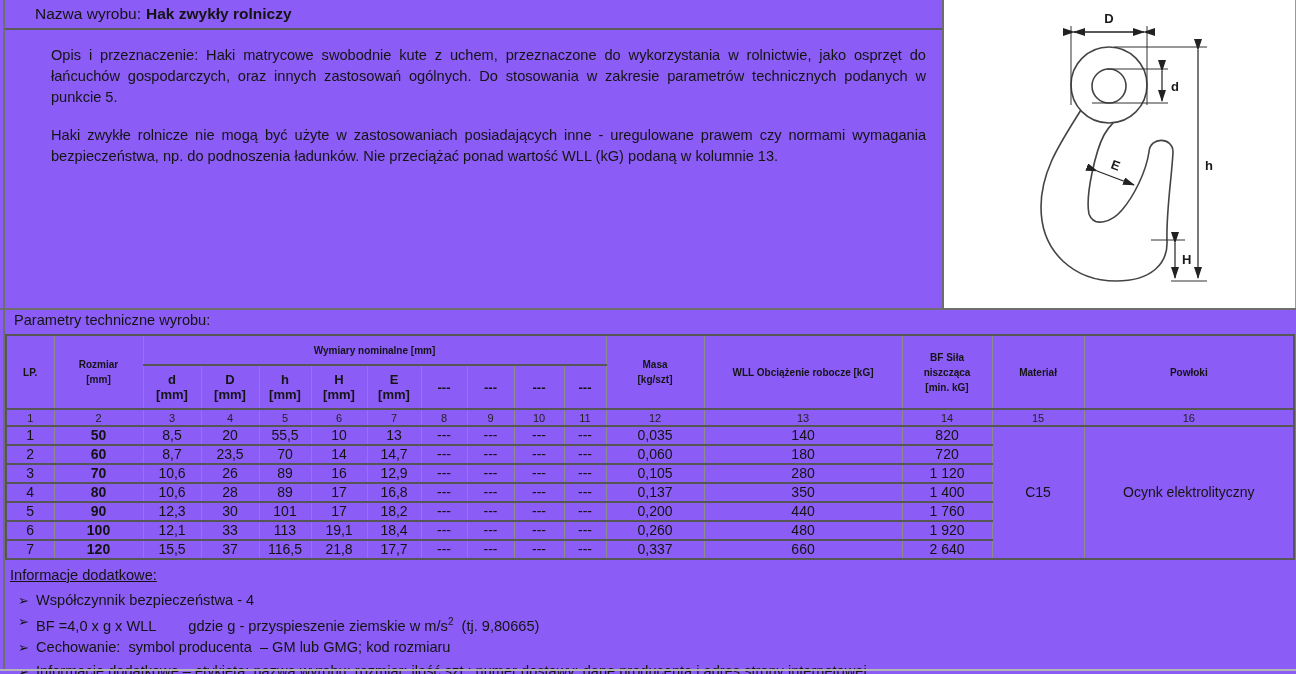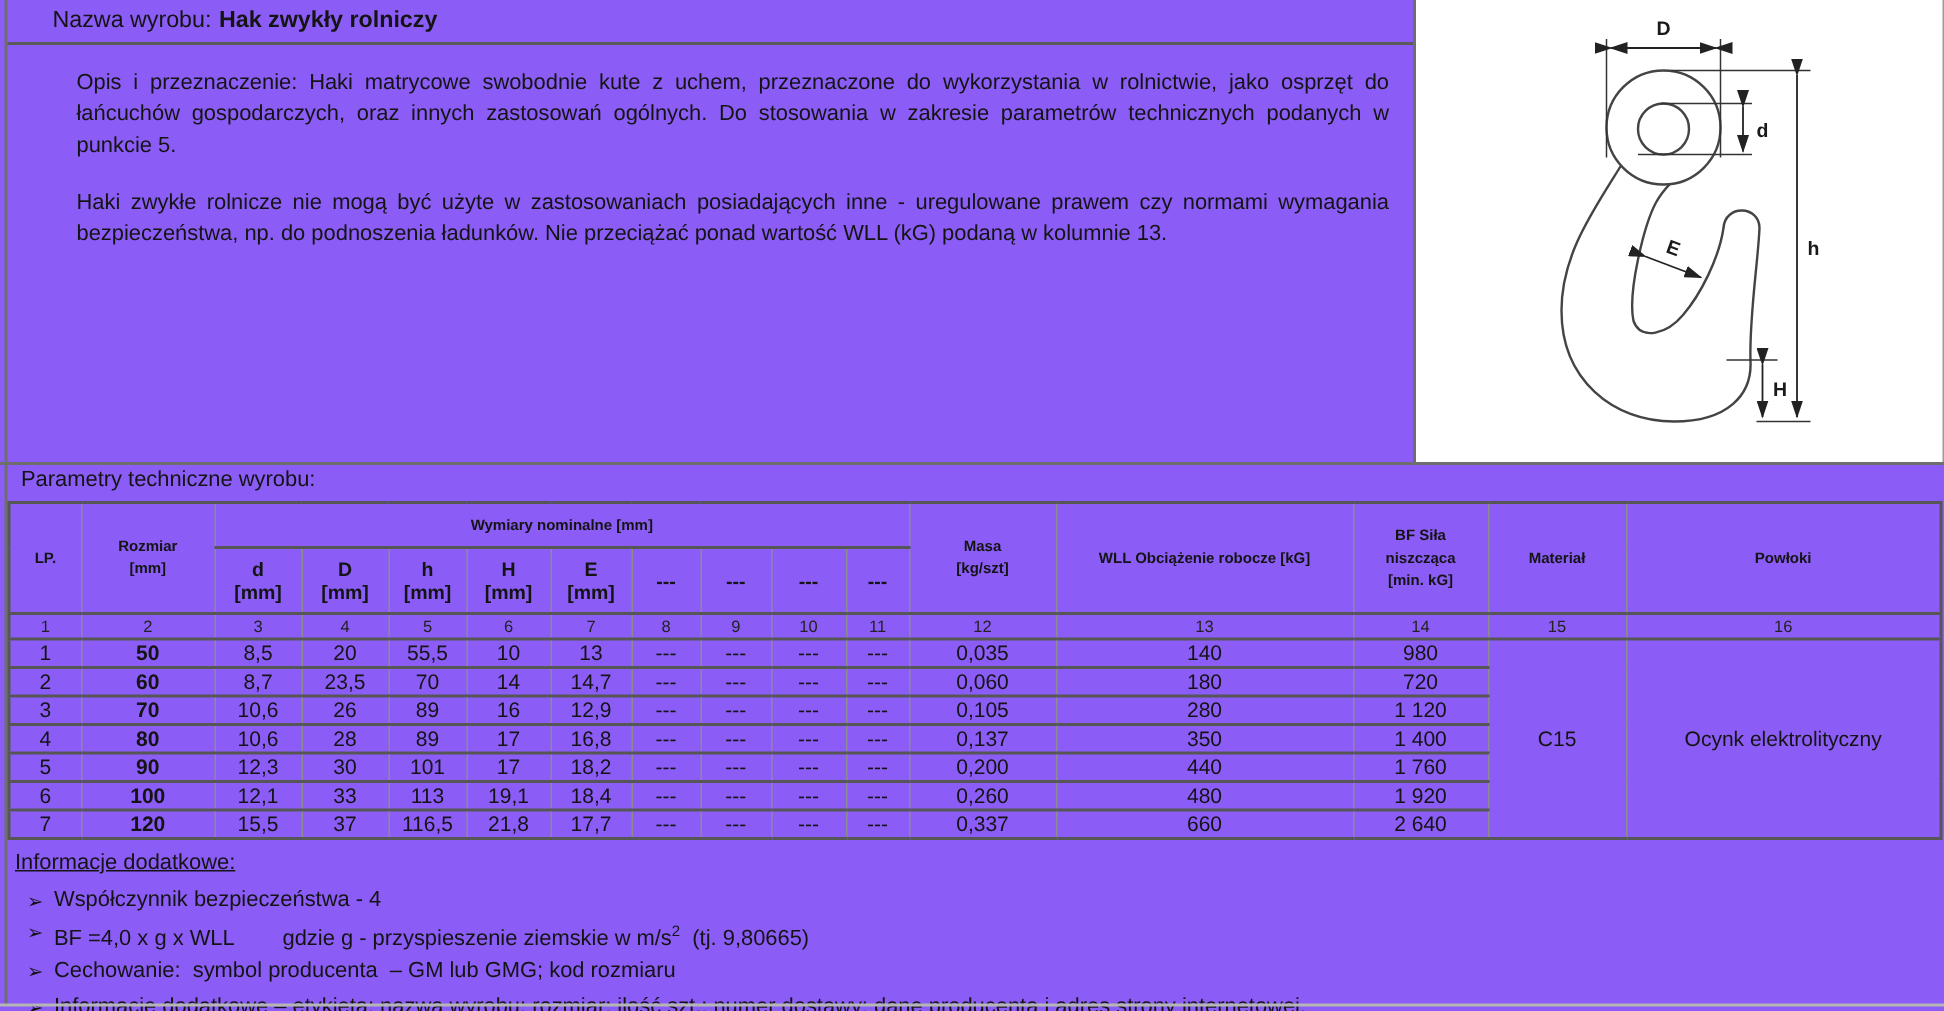--- a/index.html
+++ b/index.html
@@ -203,21 +203,21 @@
         <td>20</td>
         <td>55,5</td>
         <td>10</td>
         <td>13</td>
         <td>---</td>
         <td>---</td>
         <td>---</td>
         <td>---</td>
         <td>0,035</td>
         <td>140</td>
-        <td>980</td>
+        <td>820</td>
         <td rowspan="7" class="merged">C15</td>
         <td rowspan="7" class="merged">Ocynk elektrolityczny</td>
       </tr>
       <tr>
         <td>2</td>
         <td class="b">60</td>
         <td>8,7</td>
         <td>23,5</td>
         <td>70</td>
         <td>14</td>

